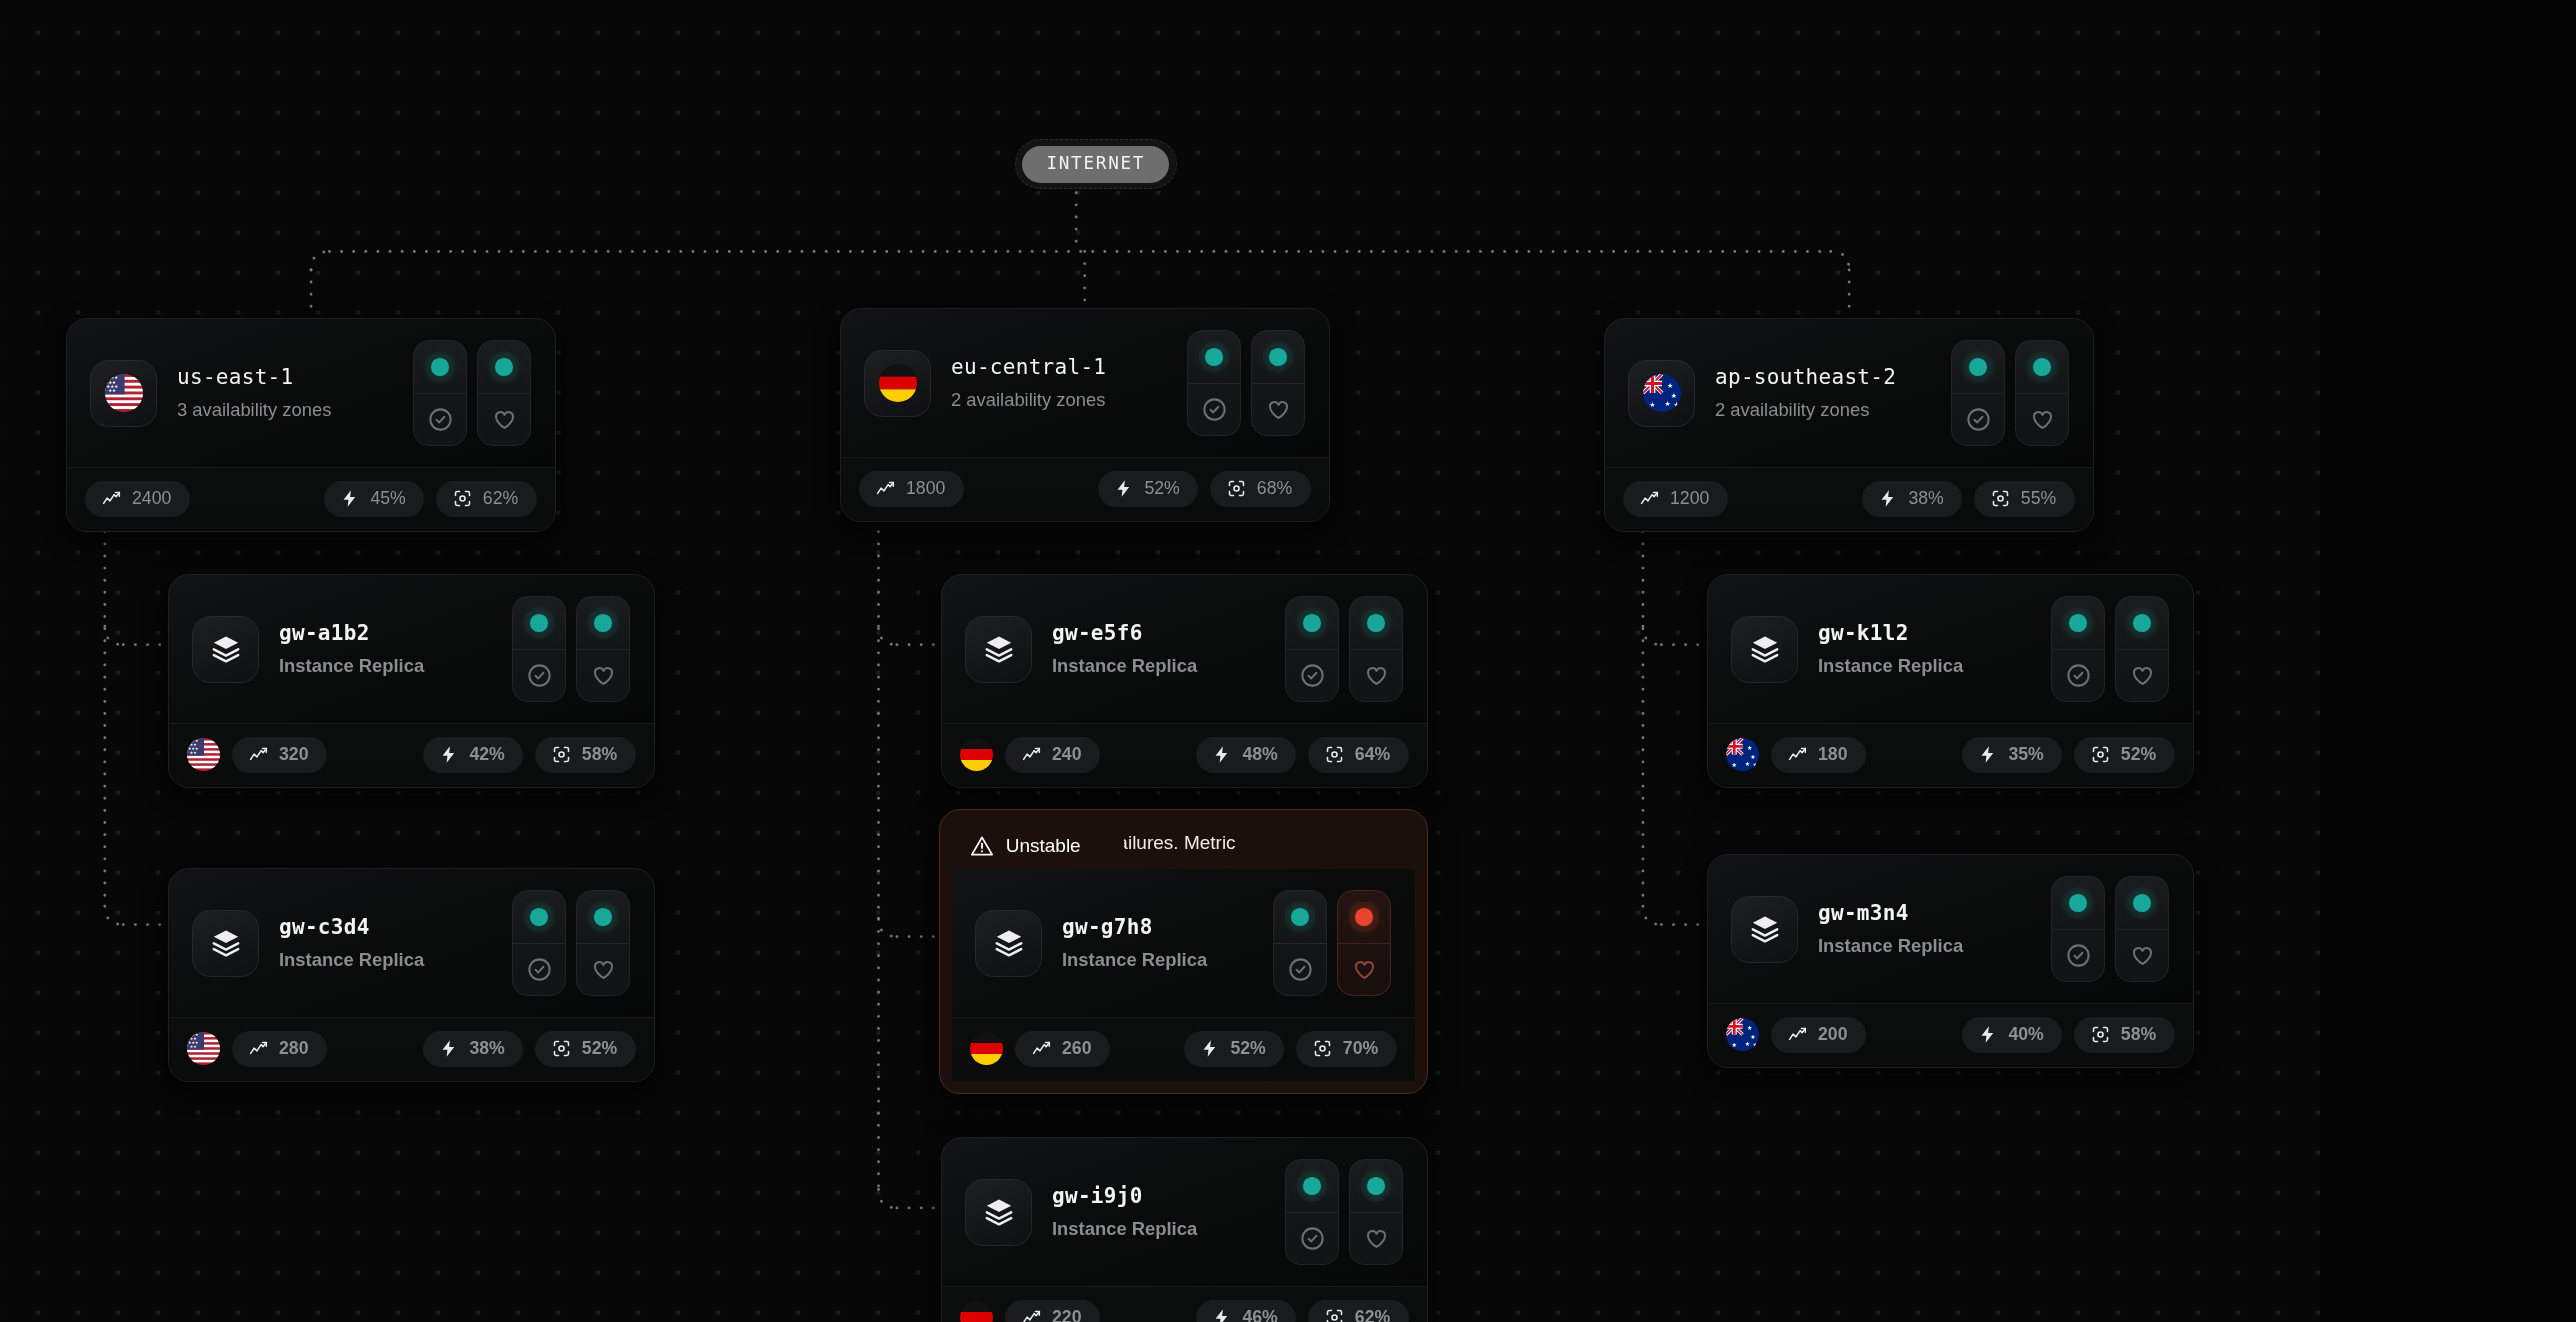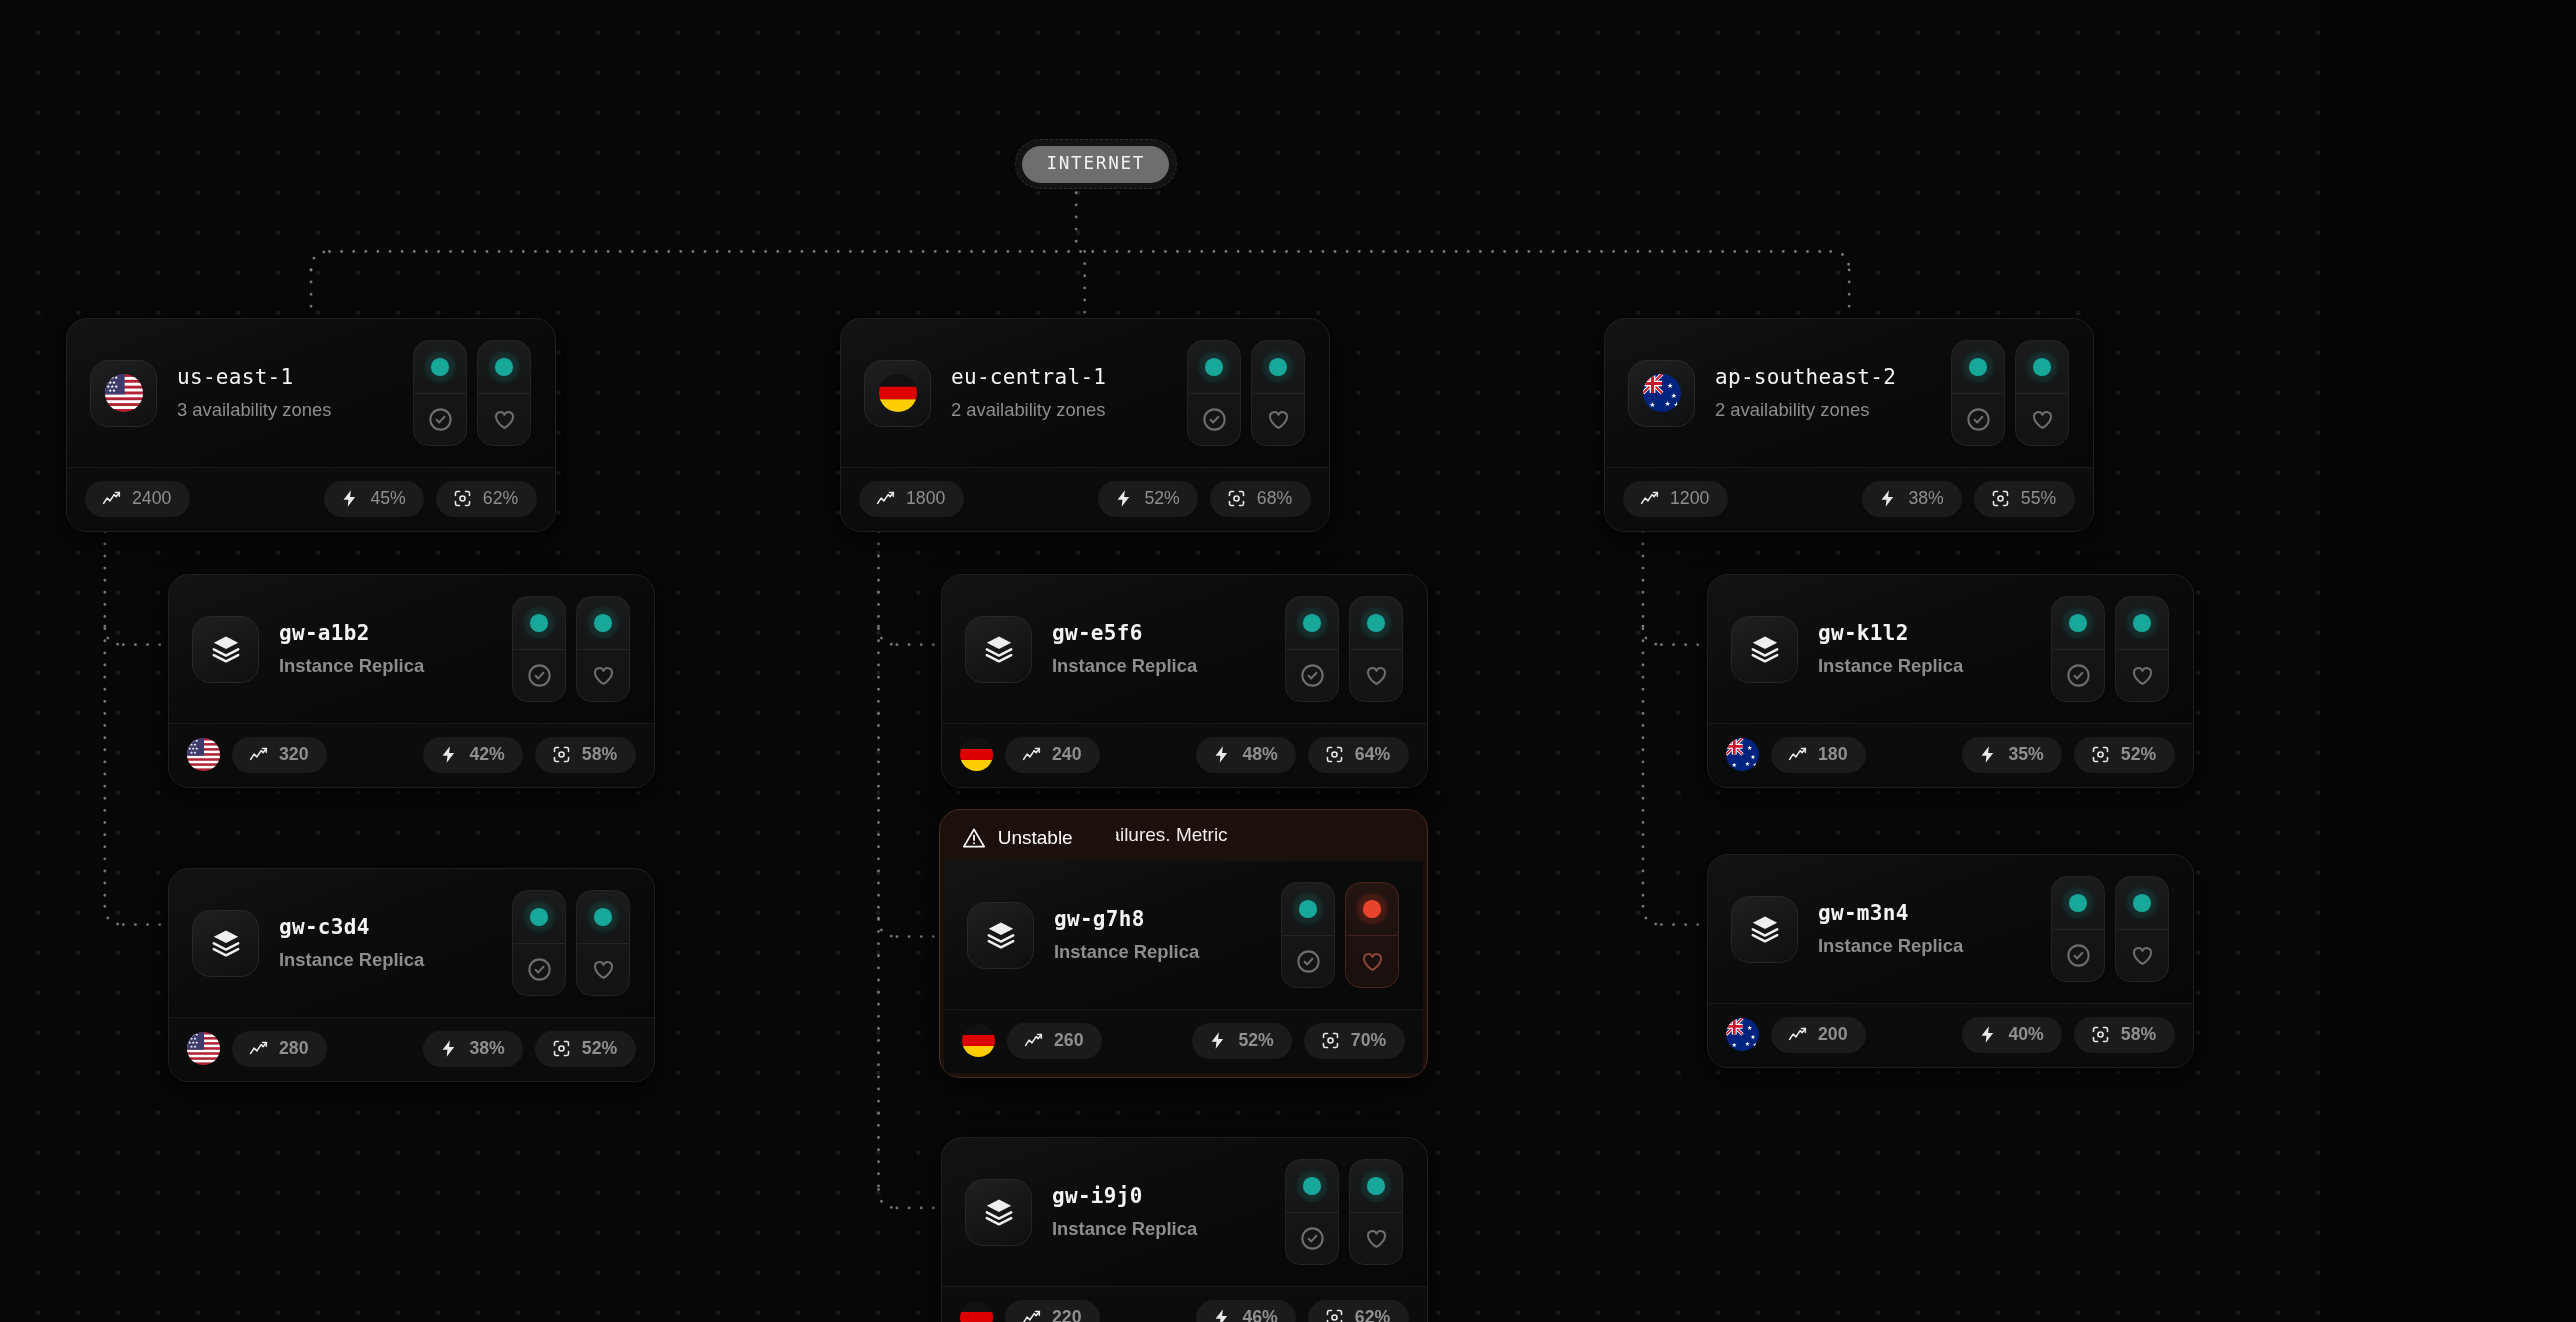--- a/index.html
+++ b/index.html
@@ -106,21 +106,21 @@
     color: #8e8f90; font-size: 17.7px;
   }
   .chip svg { width: 21px; height: 21px; flex: 0 0 21px; }
   .foot-spacer { flex: 1 1 auto; }
   .foot-flag { width: 33px; height: 33px; border-radius: 50%; overflow: hidden; flex: 0 0 33px; }
 
   
   .alert-card {
     position: absolute;
     border-radius: 21px;
-    padding: 4px;
+    padding: 12px;
     background: #1c100d;
     border: 1.1px solid #4b2a1e;
     overflow: hidden;
     box-shadow: 0 7px 28px rgba(0,0,0,.8);
   }
   .alert-bar {
     display: flex; align-items: center;
     height: 47px; padding: 0 18.4px;
     color: #fff;
     overflow: hidden;
@@ -258,21 +258,21 @@
         <span style="display:flex;color:#e9e9e9">
               <svg viewBox="0 0 24 24">
                 <path d="M4 8.6V5.9A1.9 1.9 0 0 1 5.9 4h2.7M15.4 4h2.7A1.9 1.9 0 0 1 20 5.9v2.7M20 15.4v2.7A1.9 1.9 0 0 1 18.1 20h-2.7M8.6 20H5.9A1.9 1.9 0 0 1 4 18.1v-2.7" stroke="currentColor" fill="none" stroke-width="1.8" stroke-linecap="round" stroke-linejoin="round"></path>
                 <circle cx="12" cy="12" r="2.9" stroke="currentColor" fill="none" stroke-width="1.8" stroke-linecap="round" stroke-linejoin="round"></circle>
               </svg>
             </span>
         <span>62%</span>
       </span>
   </div>
       </div>
-      <div class="card region" style="left:840px;top:318px">
+      <div class="card region" style="left:840px;top:308px">
     <div class="card-body">
       <div class="avatar">
             <span class="flag-round"><svg viewBox="0 0 60 60">
                 <rect width="60" height="20" fill="#111"></rect>
                 <rect y="20" width="60" height="20" fill="#dd0000"></rect>
                 <rect y="40" width="60" height="20" fill="#ffce00"></rect>
               </svg></span>
           </div>
       <div class="titles">
         <div class="ttl">eu-central-1</div>

